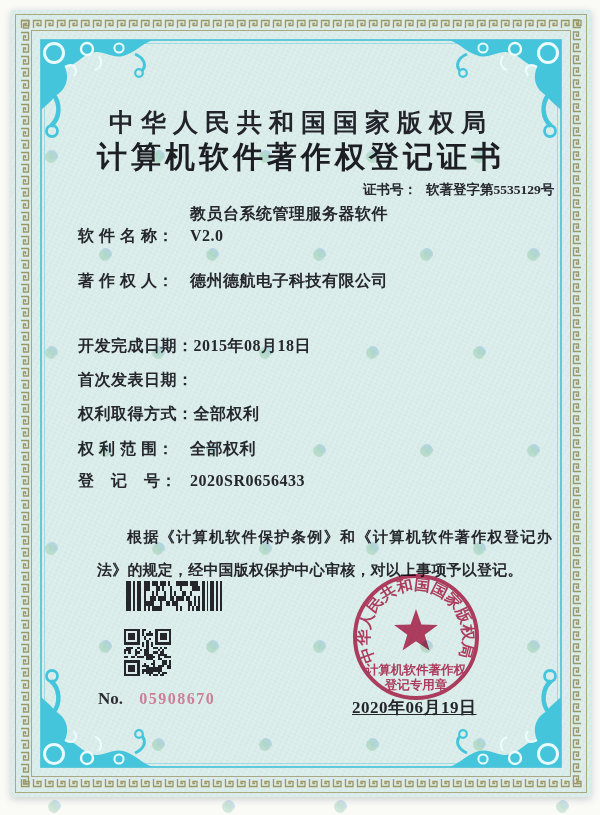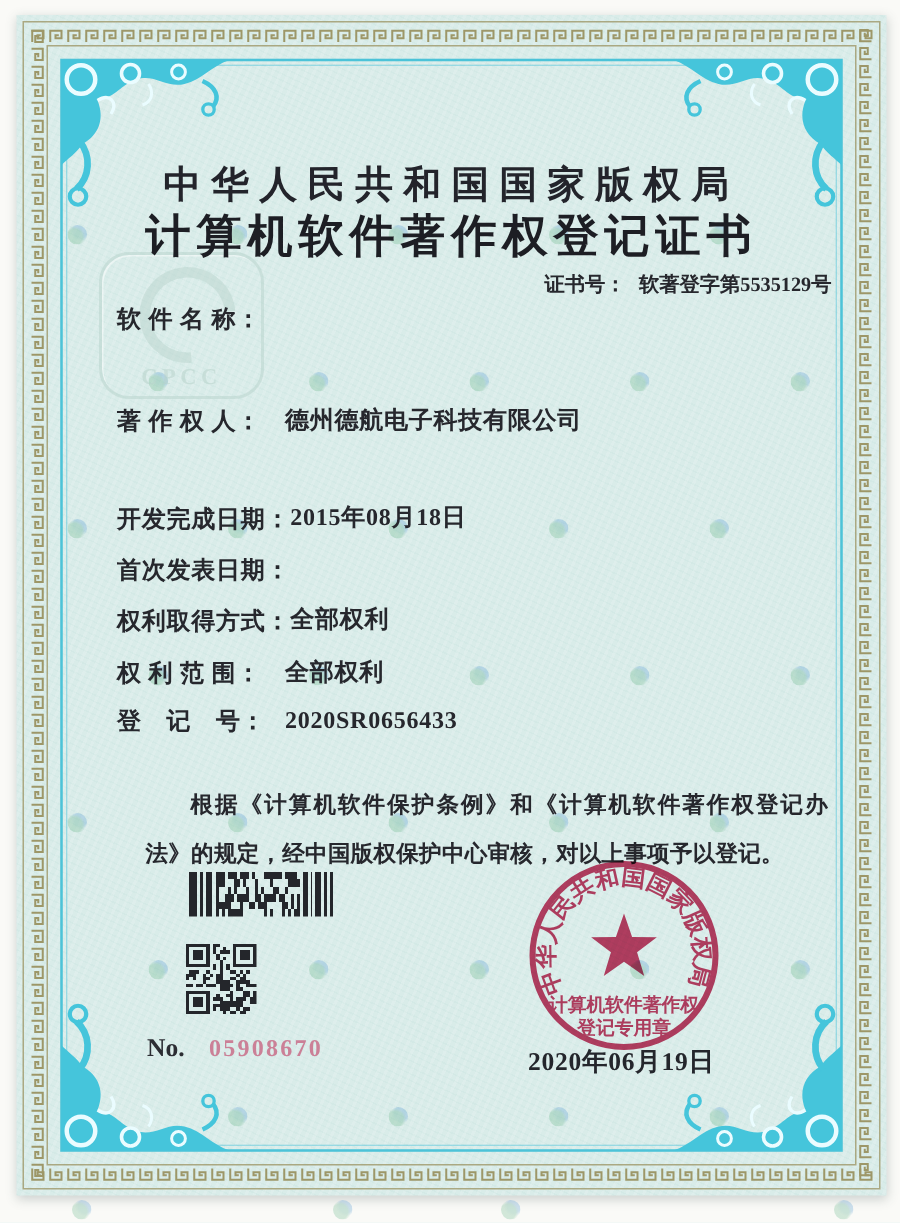--- a/index.html
+++ b/index.html
@@ -66,21 +66,21 @@
   }
   .barcode{position:absolute;left:115px;top:571px;z-index:3;}
   .qrcode{position:absolute;left:113px;top:619px;z-index:3;}
   .serial{
     position:absolute;left:87px;top:679px;z-index:3;white-space:nowrap;
     font-size:17px;font-weight:700;color:#2c2d33;
   }
   .serial .num{color:#cb8097;font-size:16px;letter-spacing:1.5px;font-weight:600;margin-left:12px;}
   .issue-date{
     position:absolute;left:341px;top:686px;z-index:4;white-space:nowrap;
-    font-size:17px;font-weight:700;letter-spacing:.5px;color:#24262c;
+    font-size:17px;font-weight:700;letter-spacing:.5px;color:#24262c;text-decoration:underline;
   }
   .seal{
     position:absolute;left:338px;top:560px;z-index:5;opacity:.93;
     mix-blend-mode:multiply;
   }
 </style>
 </head>
 <body>
 
 <div class="paper">
@@ -366,34 +366,34 @@
       <div class="glyph" style="left: 302px; top: 630px;"></div>
       <div class="glyph" style="left: 409px; top: 630px;"></div>
       <div class="glyph" style="left: 516px; top: 630px;"></div>
       <div class="glyph" style="left: 34px; top: 728px;"></div>
       <div class="glyph" style="left: 141px; top: 728px;"></div>
       <div class="glyph" style="left: 248px; top: 728px;"></div>
       <div class="glyph" style="left: 355px; top: 728px;"></div>
       <div class="glyph" style="left: 462px; top: 728px;"></div>
     </div>
 
-  <div class="emboss">
-    <div class="emboss-c"></div>
-    <div class="emboss-text">CPCC</div>
-  </div>
 
   <div class="issuer">中华人民共和国国家版权局</div>
   <div class="cert-title">计算机软件著作权登记证书</div>
   <div class="cert-no-line">
     <span class="lbl">证书号：</span><span>软著登字第5535129号</span>
   </div>
 
   <div class="fields">
     <div class="frow" style="top:193px">
       <span class="flabel">软 件 名 称：</span>
+      <span class="fvalue">
+        <span style="display:block">教员台系统管理服务器软件</span>
+        <span style="display:block">V2.0</span>
+      </span>
     </div>
     <div class="frow" style="top:260px">
       <span class="flabel">著 作 权 人：</span>
       <span class="fvalue">德州德航电子科技有限公司</span>
     </div>
     <div class="frow" style="top:325px">
       <span class="flabel">开发完成日期：</span>
       <span class="fvalue">2015年08月18日</span>
     </div>
     <div class="frow" style="top:360px">

